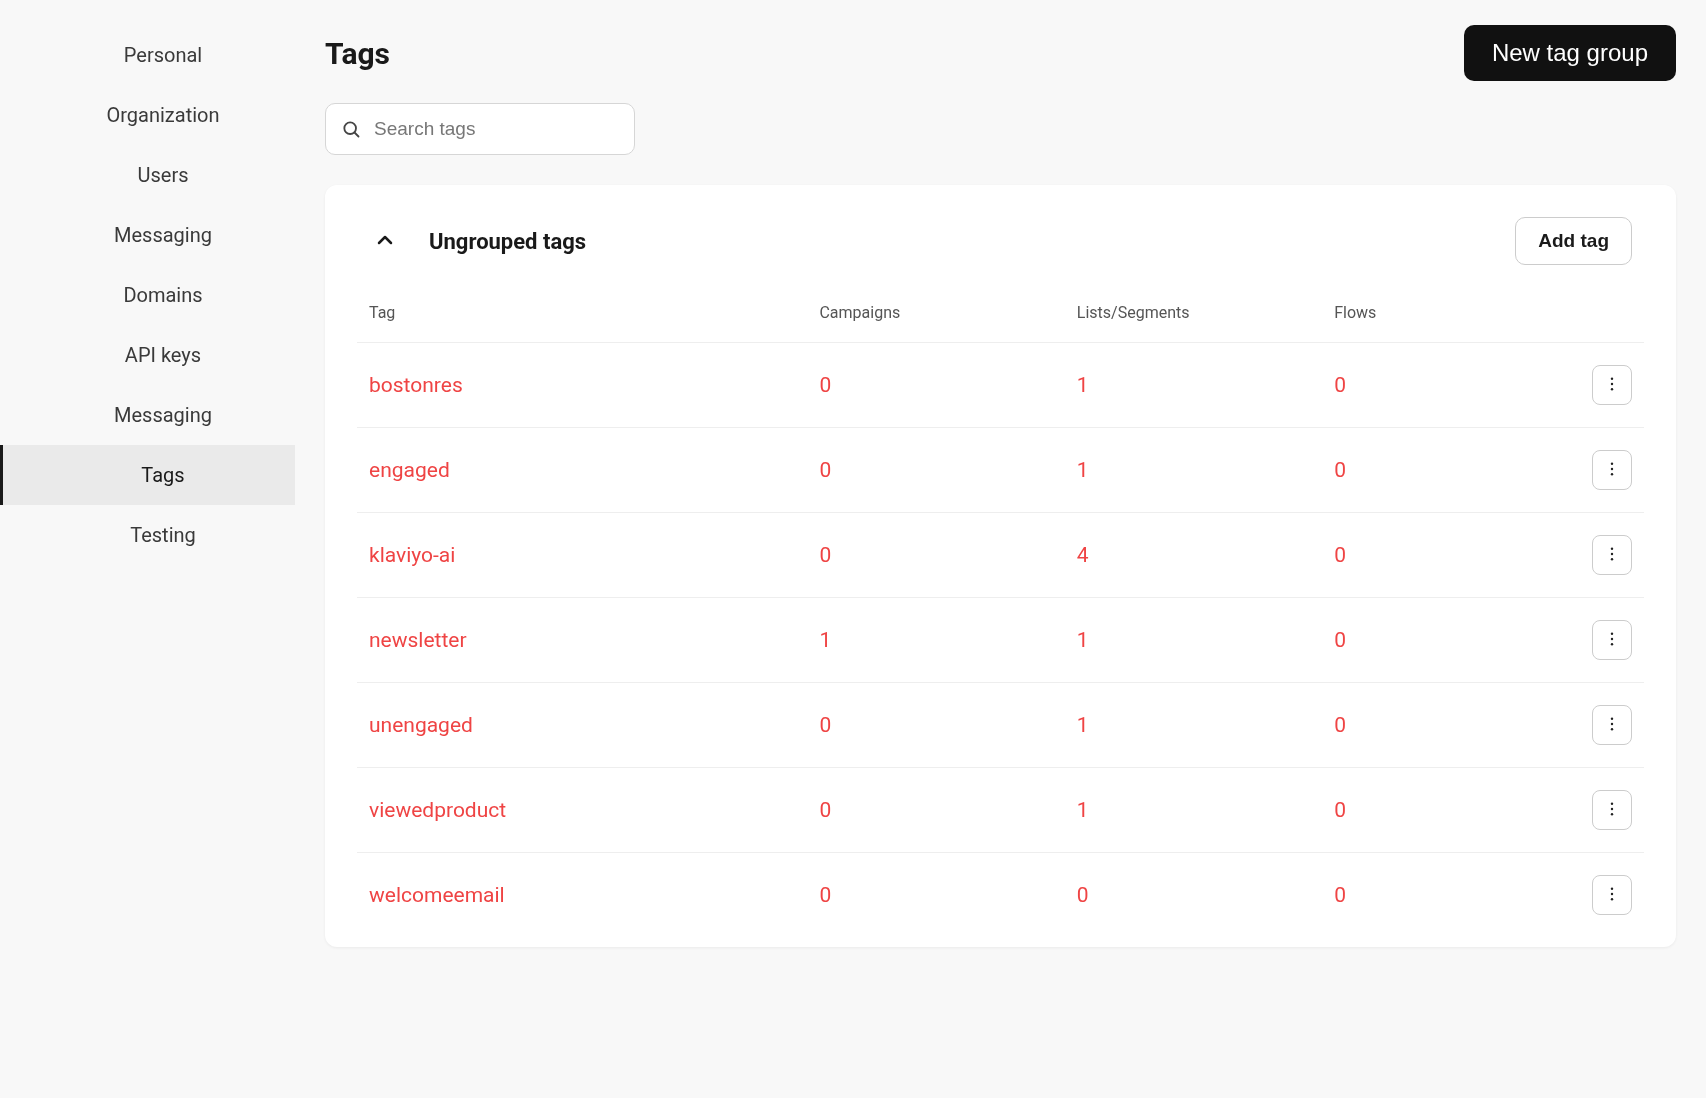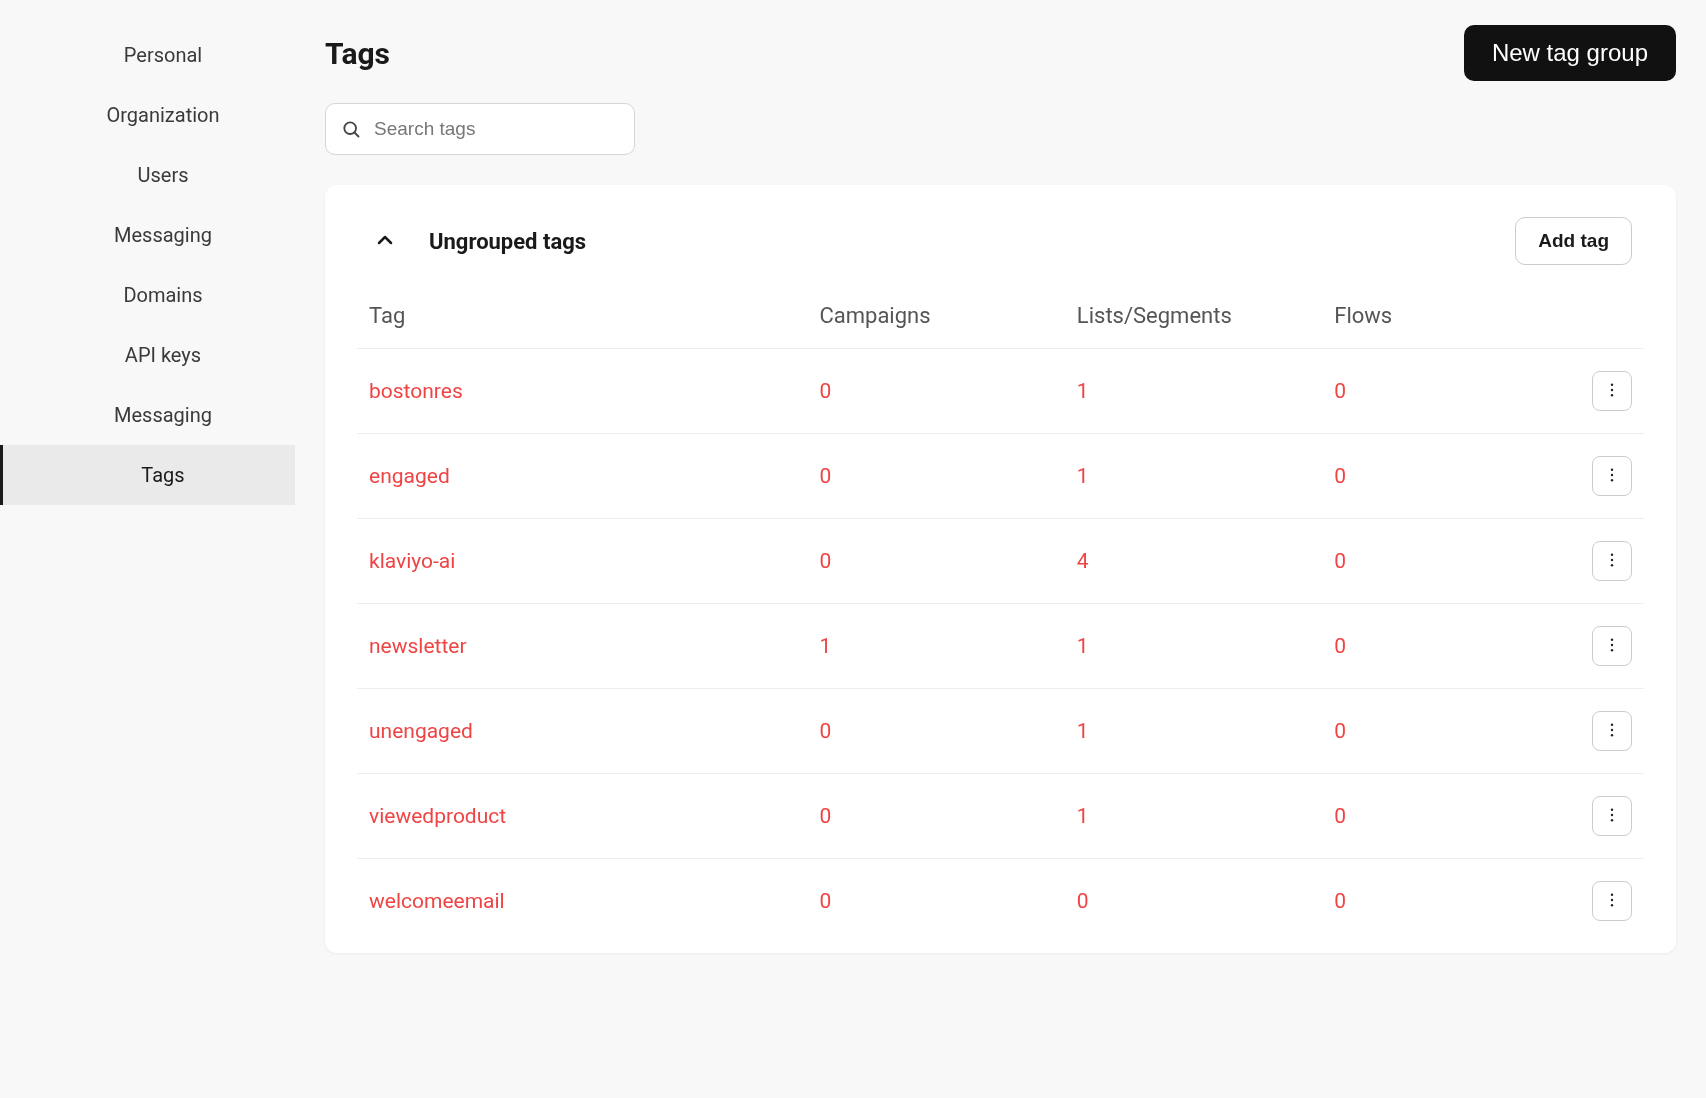--- a/index.html
+++ b/index.html
@@ -130,21 +130,21 @@
       cursor: pointer;
     }
     .table {
       width: 100%;
       border-collapse: collapse;
     }
     .table thead th {
       text-align: left;
       font-weight: 400;
       color: #555;
-      font-size: 22px;
+      font-size: 16px;
       padding: 0 12px 20px 12px;
       border-bottom: 1px solid #eee;
     }
     .table tbody td {
       padding: 22px 12px;
       border-bottom: 1px solid #eee;
       font-size: 21px;
       color: #ef4444;
     }
     .table tbody tr:last-child td {
@@ -178,20 +178,21 @@
 
   <nav class="sidebar">
     <div class="sidebar-item"><span>Personal</span></div>
     <div class="sidebar-item"><span>Organization</span></div>
     <div class="sidebar-item"><span>Users</span></div>
     <div class="sidebar-item"><span>Messaging</span></div>
     <div class="sidebar-item"><span>Domains</span></div>
     <div class="sidebar-item"><span>API keys</span></div>
     <div class="sidebar-item"><span>Messaging</span></div>
     <div class="sidebar-item active"><span>Tags</span></div>
+    <div class="sidebar-item"><span>Testing</span></div>
   </nav>
 
   <main class="main">
 
     <div class="page-header">
       <h1 class="page-title">Tags</h1>
       <button class="btn-primary">New tag group</button>
     </div>
 
     <div class="search-wrap">

